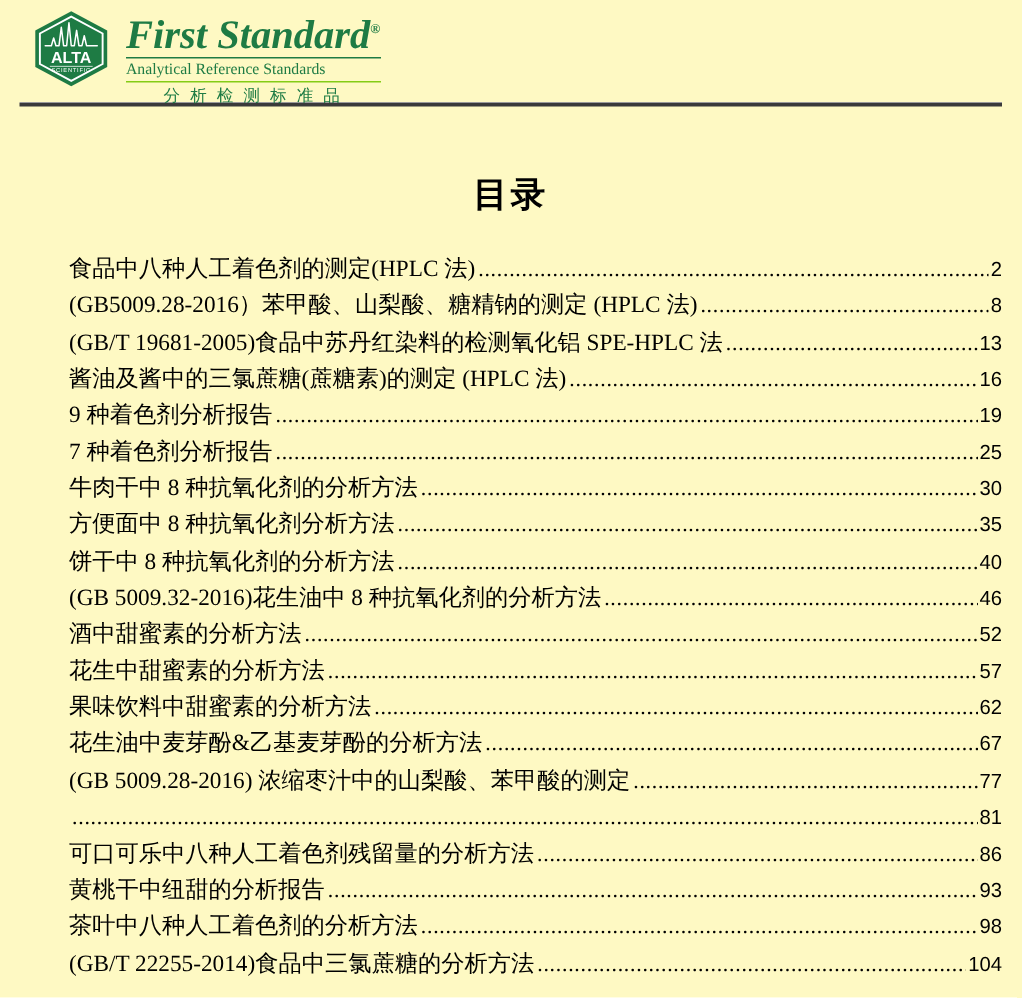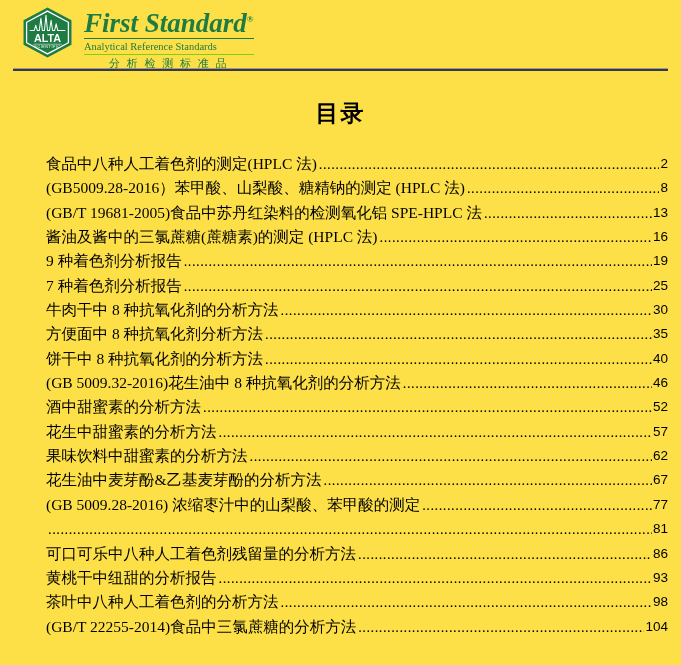--- a/index.html
+++ b/index.html
@@ -1,21 +1,21 @@
 <!DOCTYPE html>
 <html><head>
 <meta charset="utf-8">
 <style>
   * { margin: 0; padding: 0; box-sizing: border-box; }
   html, body { background: #ffffff; }
   #page {
     position: relative;
     width: 681px;
     height: 665px;
-    background: #fde047;
+    background: #fef9c3;
     overflow: hidden;
     font-family: "Liberation Serif", "DejaVu Serif", serif;
     color: #000;
   }
 
   
   .header {
     display: flex;
     align-items: flex-start;
     gap: 9px;
@@ -58,21 +58,21 @@
   }
 
   .rule {
     margin: 3px 13px 0 13px;
     height: 3px;
     background: linear-gradient(#9a9a9a 0 1px, #3a3a3a 1px 100%);
   }
 
   
   .doc-title {
-    margin-top: 27px;
+    margin-top: 43px;
     text-align: center;
     font-size: 23px;
     font-weight: bold;
     letter-spacing: 2px;
     color: #000;
   }
 
   
   .toc {
     margin-top: 23px;

